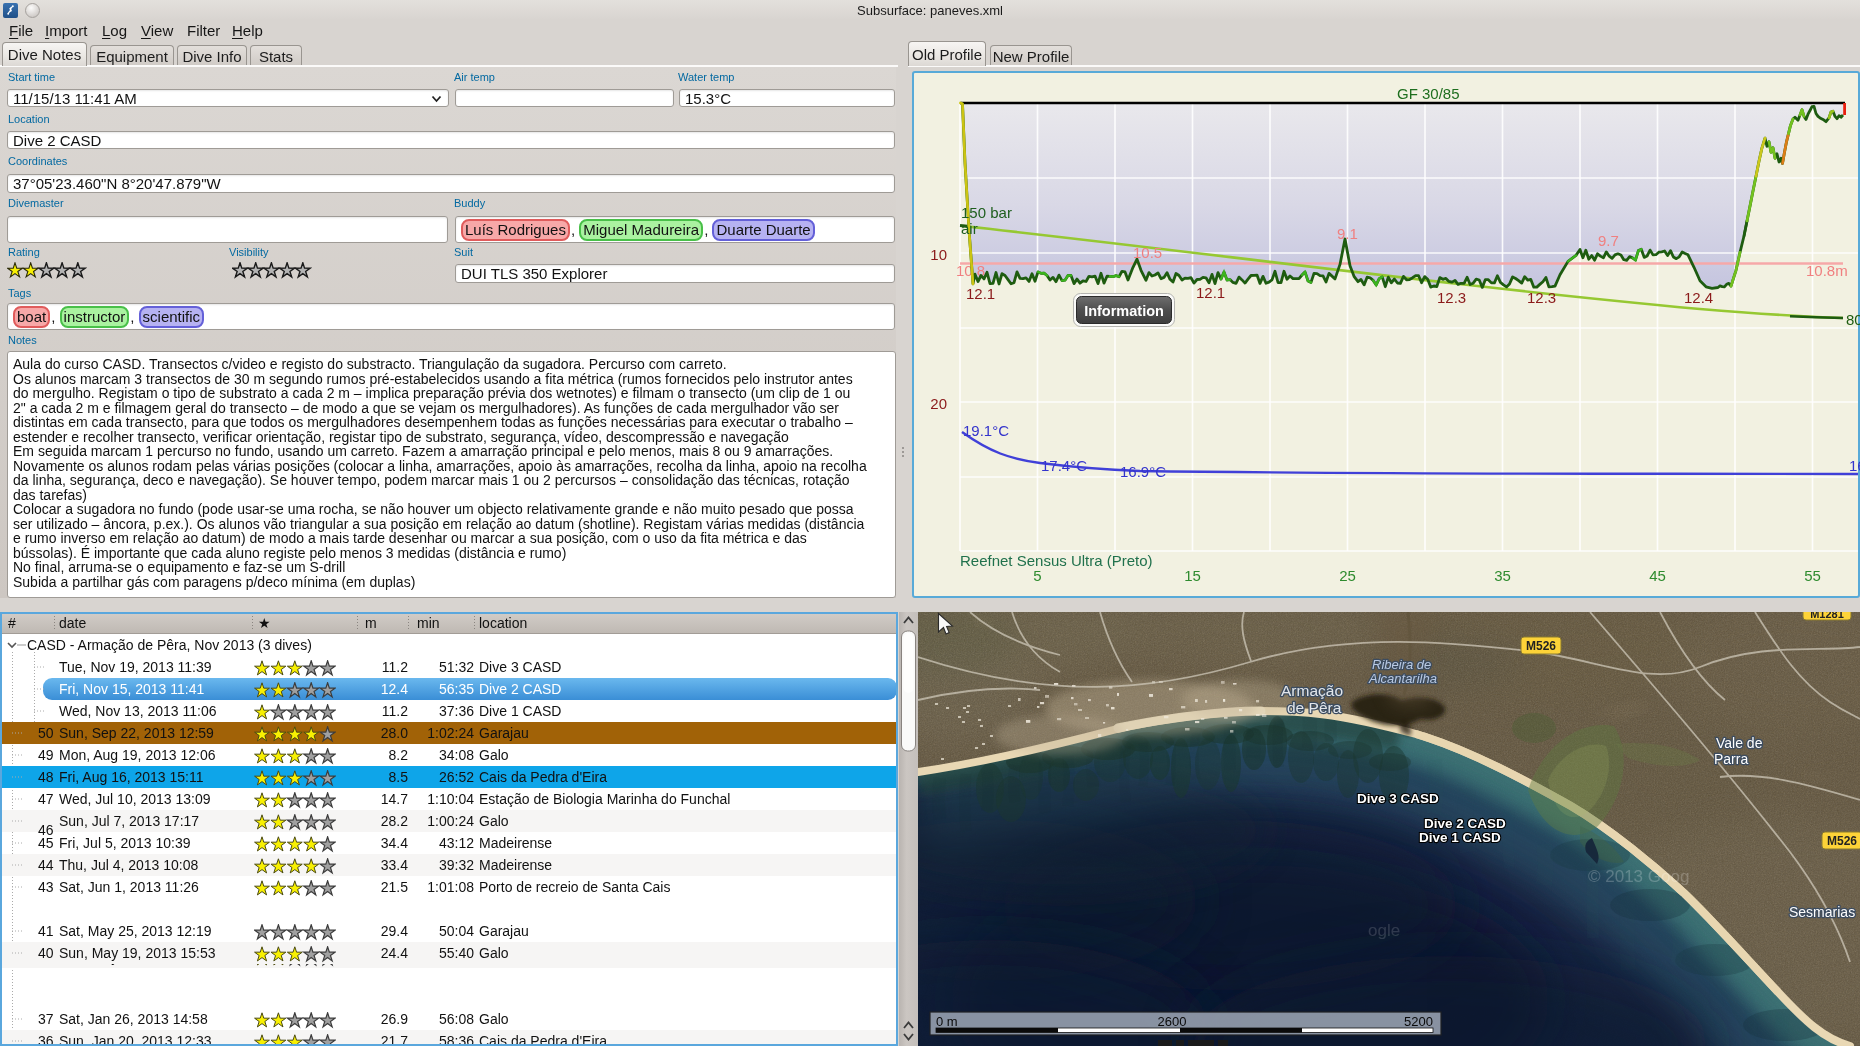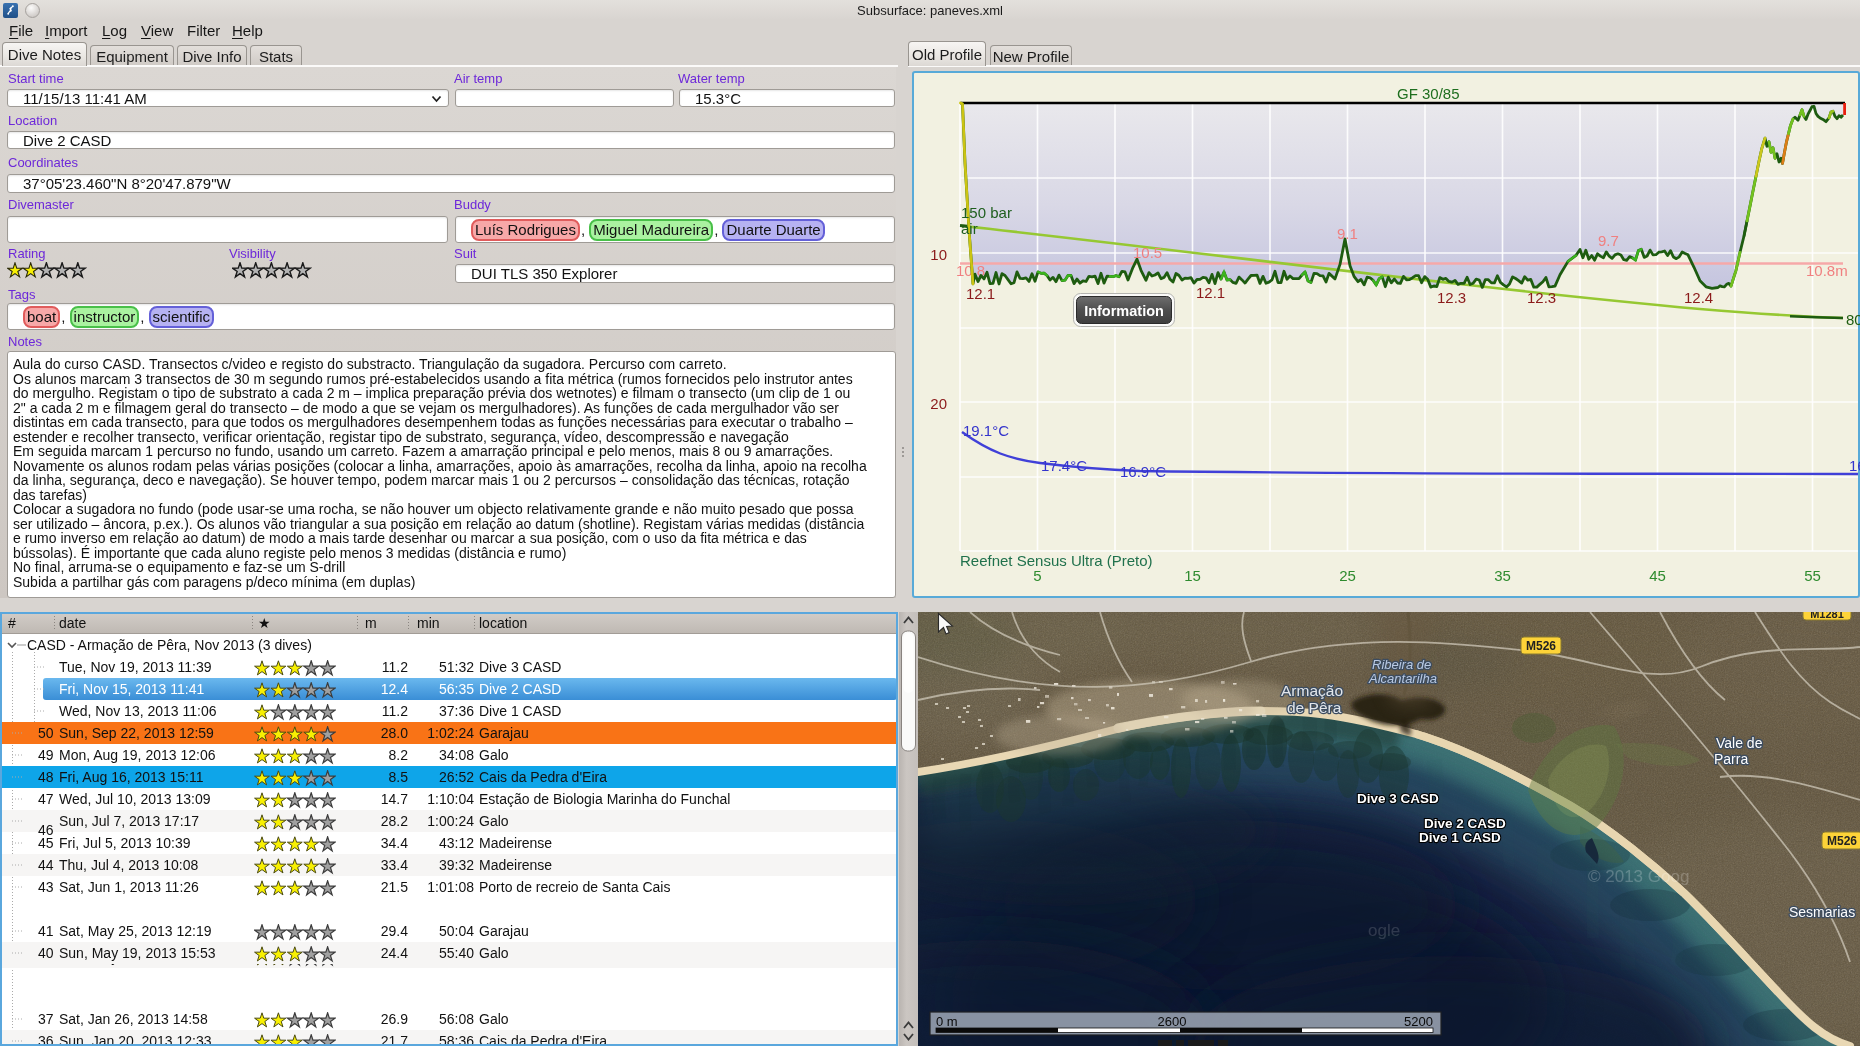--- a/index.html
+++ b/index.html
@@ -1,18 +1,18 @@
 <!DOCTYPE html>
 <html><head><meta charset="utf-8">
 <style>
 html,body{margin:0;padding:0}
 body{width:1860px;height:1046px;overflow:hidden;background:#d8d4d0;font-family:"Liberation Sans",sans-serif;position:relative}
 .abs{position:absolute}
-.lbl{position:absolute;font-size:13px;color:#6d28d9}
-.inp{position:absolute;background:#fff;border:1px solid #9f9b96;border-radius:3px;font-size:15px;color:#111;box-sizing:border-box;padding:0 0 0 15px;display:flex;align-items:center;box-shadow:inset 0 1px 2px rgba(0,0,0,.10)}
+.lbl{position:absolute;font-size:11px;color:#0369a1}
+.inp{position:absolute;background:#fff;border:1px solid #9f9b96;border-radius:3px;font-size:15px;color:#111;box-sizing:border-box;padding:0 0 0 5px;display:flex;align-items:center;box-shadow:inset 0 1px 2px rgba(0,0,0,.10)}
 .pill{display:inline-block;border-radius:8px;padding:0 2px;font-size:15px;line-height:18px;margin-right:1px}
 .tab{position:absolute;border:1px solid #999590;border-bottom:none;border-radius:4px 4px 0 0;font-size:15px;color:#1c1c1c;text-align:center;box-sizing:border-box}
 .tab.on{background:linear-gradient(#f7f5f3,#e9e6e2 60%,#dcd8d4);z-index:3}
 .tab.off{background:linear-gradient(#e3dfdb,#cfcac5);z-index:1}
 .menu{position:absolute;top:22px;font-size:15px;color:#161616}
 .mn{text-decoration:underline;text-underline-offset:2px}
 .dots3 span{display:inline-block;width:2px;height:2px;border-radius:1px;background:#8a8683;margin-right:2px}
 </style></head>
 <body>
 <svg width="0" height="0" style="position:absolute">
@@ -250,21 +250,21 @@
           <use href="#sts" x="16.4" fill="#f8f002" stroke="#4a4a12" stroke-width="1"></use>
           <use href="#sts" x="32.8" fill="#f8f002" stroke="#4a4a12" stroke-width="1"></use>
           <use href="#sts" x="49.199999999999996" fill="#a0a0a0" stroke="#3c3c3c" stroke-width="1.2"></use>
           <use href="#sts" x="65.6" fill="#a0a0a0" stroke="#3c3c3c" stroke-width="1.2"></use>
         </svg>
       </div>
       <span style="position:absolute;left:330px;top:3px;width:78px;text-align:right">11.2</span>
       <span style="position:absolute;left:400px;top:3px;width:74px;text-align:right">51:32</span>
       <span style="position:absolute;left:479px;top:3px">Dive 3 CASD</span>
     </div>
-<div class="abs" style="left:43px;top:66px;width:854px;height:22px;background:linear-gradient(#6ab8ee,#3a8ed6);border-radius:3px;color:#fff;">
+<div class="abs" style="left:43px;top:66px;width:854px;height:22px;background:linear-gradient(#6ab8ee,#3a8ed6);border-radius:9px;color:#fff;">
       <svg width="50" height="22" style="position:absolute;left:-43px">
         <line x1="34" y1="11" x2="45" y2="11" stroke="#aaa" stroke-dasharray="1 2"></line>
       </svg>
       <span style="position:absolute;left:16px;top:3px">Fri, Nov 15, 2013 11:41</span>
       <div style="position:absolute;left:-43px;top:2px">
         <svg width="82" height="17" style="position:absolute;left:254px;top:2px">
           <use href="#sts" x="0.0" fill="#f8f002" stroke="#4a4a12" stroke-width="1"></use>
           <use href="#sts" x="16.4" fill="#f8f002" stroke="#4a4a12" stroke-width="1"></use>
           <use href="#sts" x="32.8" fill="#a0a0a0" stroke="#3c3c3c" stroke-width="1.2"></use>
           <use href="#sts" x="49.199999999999996" fill="#a0a0a0" stroke="#3c3c3c" stroke-width="1.2"></use>
@@ -286,21 +286,21 @@
           <use href="#sts" x="16.4" fill="#a0a0a0" stroke="#3c3c3c" stroke-width="1.2"></use>
           <use href="#sts" x="32.8" fill="#a0a0a0" stroke="#3c3c3c" stroke-width="1.2"></use>
           <use href="#sts" x="49.199999999999996" fill="#a0a0a0" stroke="#3c3c3c" stroke-width="1.2"></use>
           <use href="#sts" x="65.6" fill="#a0a0a0" stroke="#3c3c3c" stroke-width="1.2"></use>
         </svg>
       </div>
       <span style="position:absolute;left:330px;top:3px;width:78px;text-align:right">11.2</span>
       <span style="position:absolute;left:400px;top:3px;width:74px;text-align:right">37:36</span>
       <span style="position:absolute;left:479px;top:3px">Dive 1 CASD</span>
     </div>
-<div class="abs" style="left:0;top:110px;width:897px;height:22px;background:#f97316;padding-left:28px;">
+<div class="abs" style="left:0;top:110px;width:897px;height:22px;background:#a16207;padding-left:28px;">
       <svg width="50" height="22" style="position:absolute;left:0px">
         <line x1="12" y1="11" x2="23" y2="11" stroke="#aaa" stroke-dasharray="1 2"></line>
       </svg>
       <span style="position:absolute;left:38px;top:3px;width:14px;text-align:right">50</span>
       <span style="position:absolute;left:59px;top:3px">Sun, Sep 22, 2013 12:59</span>
       <div style="position:absolute;left:0px;top:2px">
         <svg width="82" height="17" style="position:absolute;left:254px;top:2px">
           <use href="#sts" x="0.0" fill="#f8f002" stroke="#4a4a12" stroke-width="1"></use>
           <use href="#sts" x="16.4" fill="#f8f002" stroke="#4a4a12" stroke-width="1"></use>
           <use href="#sts" x="32.8" fill="#f8f002" stroke="#4a4a12" stroke-width="1"></use>

